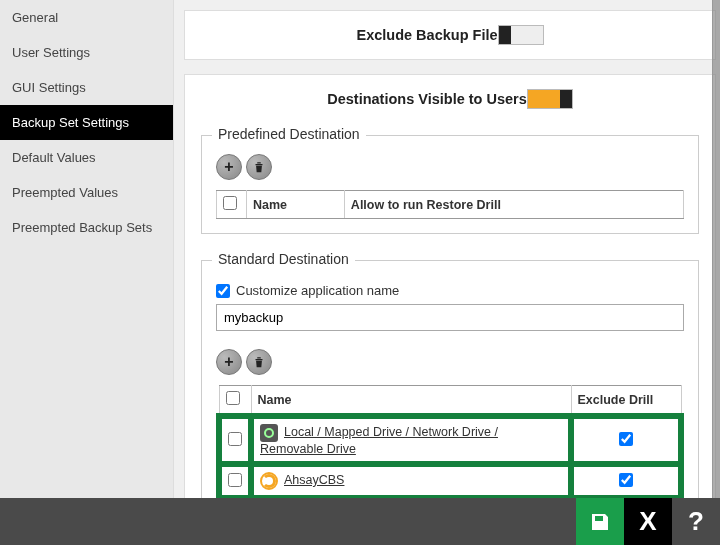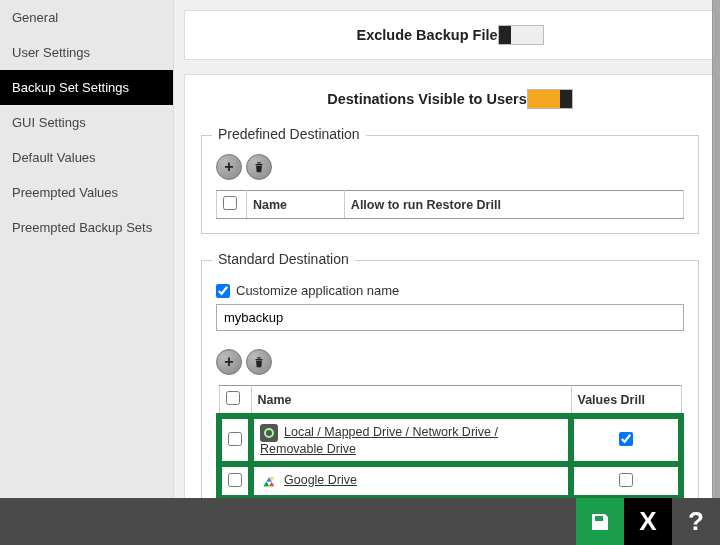--- a/index.html
+++ b/index.html
@@ -173,22 +173,22 @@
   .bb-btn.help { background: #4a4a4a; font-size: 26px; font-weight: bold;}
   .bb-btn svg { width: 24px; height: 24px; fill: #fff; }
 </style>
 </head>
 <body>
 
 <div class="main-wrap">
   <div class="sidebar">
     <div class="sidebar-item">General</div>
     <div class="sidebar-item">User Settings</div>
+    <div class="sidebar-item">GUI Settings</div>
     <div class="sidebar-item active">Backup Set Settings</div>
-    <div class="sidebar-item">GUI Settings</div>
     <div class="sidebar-item">Default Values</div>
     <div class="sidebar-item">Preempted Values</div>
     <div class="sidebar-item">Preempted Backup Sets</div>
   </div>
 
   <div class="content">
 
     <div class="panel">
       <div class="panel-header">
         <div class="panel-title">Exclude Backup File</div>
@@ -240,25 +240,30 @@
             <svg viewBox="0 0 24 24">
                 <path fill="#222" d="M6 7h12v2H6zM7 10h10l-1 11H8zM9 4h6v2H9z"></path>
               </svg>
           </div>
         </div>
         <table class="dest-table">
           <tbody>
               <tr>
             <th class="cb-col"><input type="checkbox" style=""></th>
             <th>Name</th>
-            <th class="restore-col">Values Drill</th>
+            <th class="restore-col">Exclude Drill</th>
           </tr>
           <tr>
             <td class="cb-col"><input type="checkbox" style=""></td>
             <td><span class="dest-icon icon-local"></span><span>Local / Mapped Drive / Network Drive / Removable Drive</span></td>
+            <td class="cb-col"><input type="checkbox" checked="" style=""></td>
+          </tr>
+          <tr>
+            <td class="cb-col"><input type="checkbox" style=""></td>
+            <td><span class="dest-icon icon-ahsay"></span><span>AhsayCBS</span></td>
             <td class="cb-col"><input type="checkbox" checked="" style=""></td>
           </tr>
           <tr>
             <td class="cb-col"><input type="checkbox" style=""></td>
             <td><span class="dest-icon icon-gdrive">
                     <svg viewBox="0 0 24 24">
                       <path fill="#0da960" d="M4 20l4-7 4 7z"></path>
                       <path fill="#2684fc" d="M8 13L12 6l4 7z"></path>
                       <path fill="#ffcf63" d="M12 6h8l-4 7z"></path>
                       <path fill="#00ac47" d="M8 13l-4 7h8z"></path>

